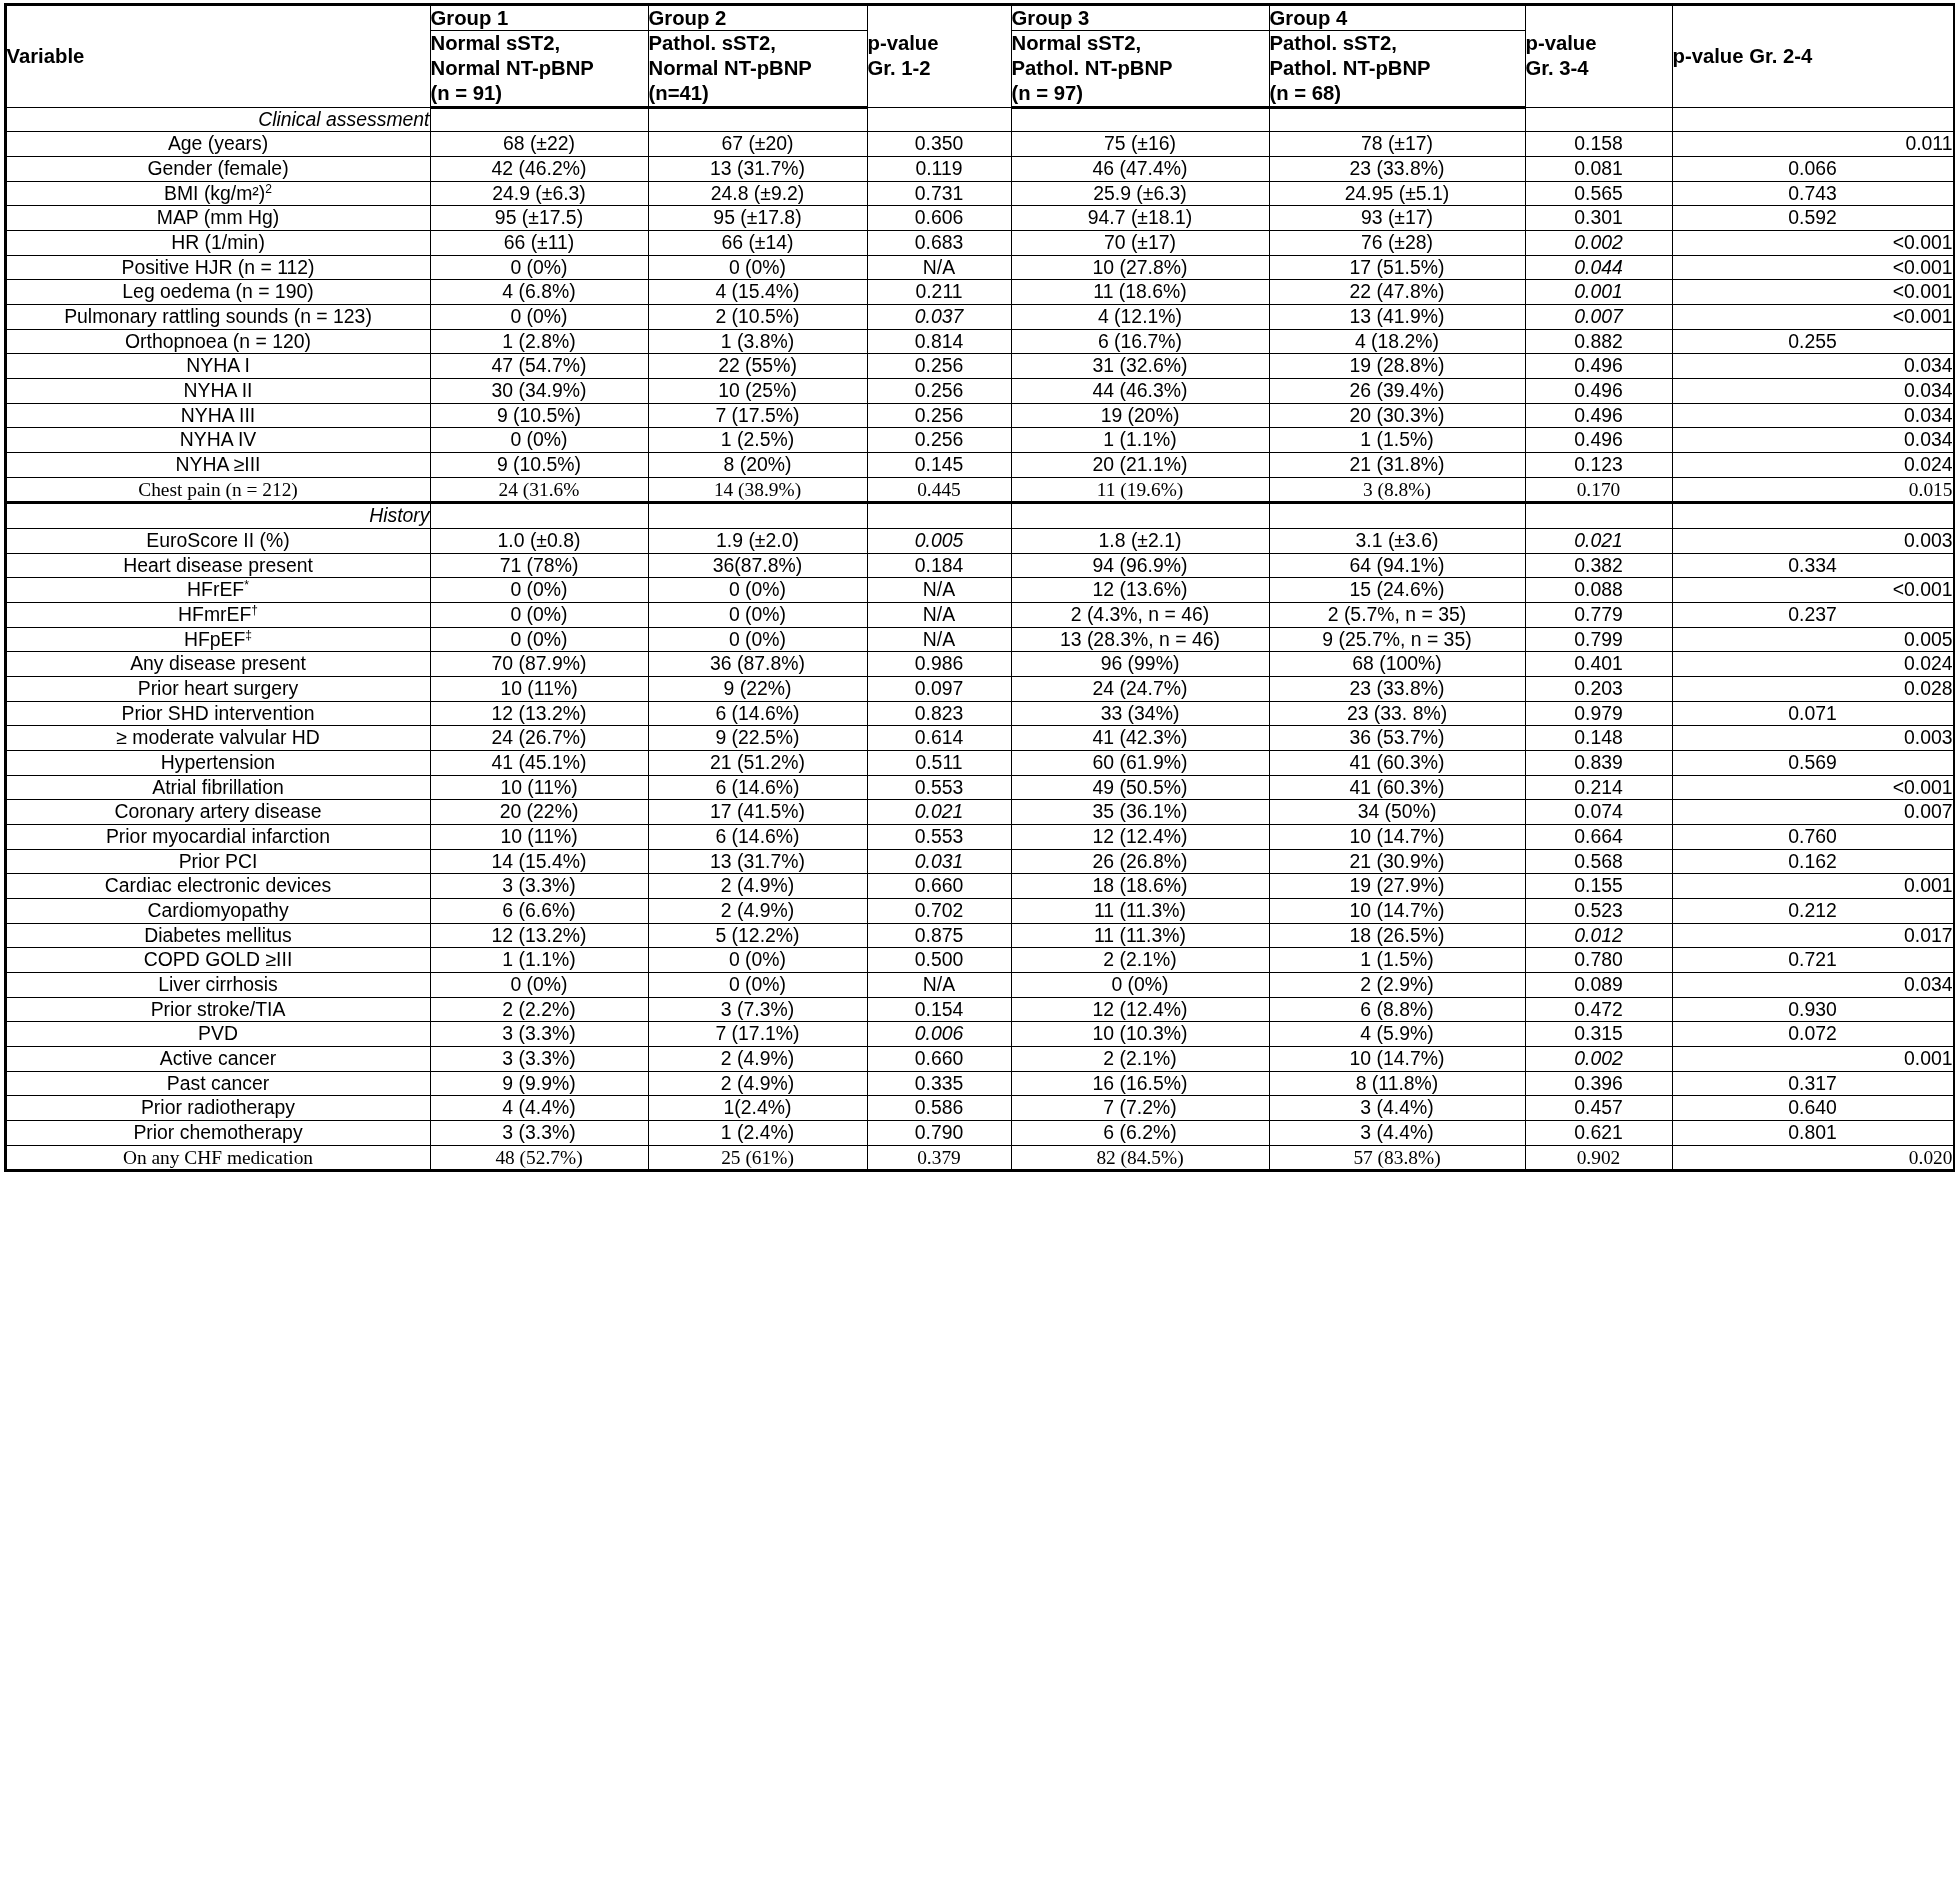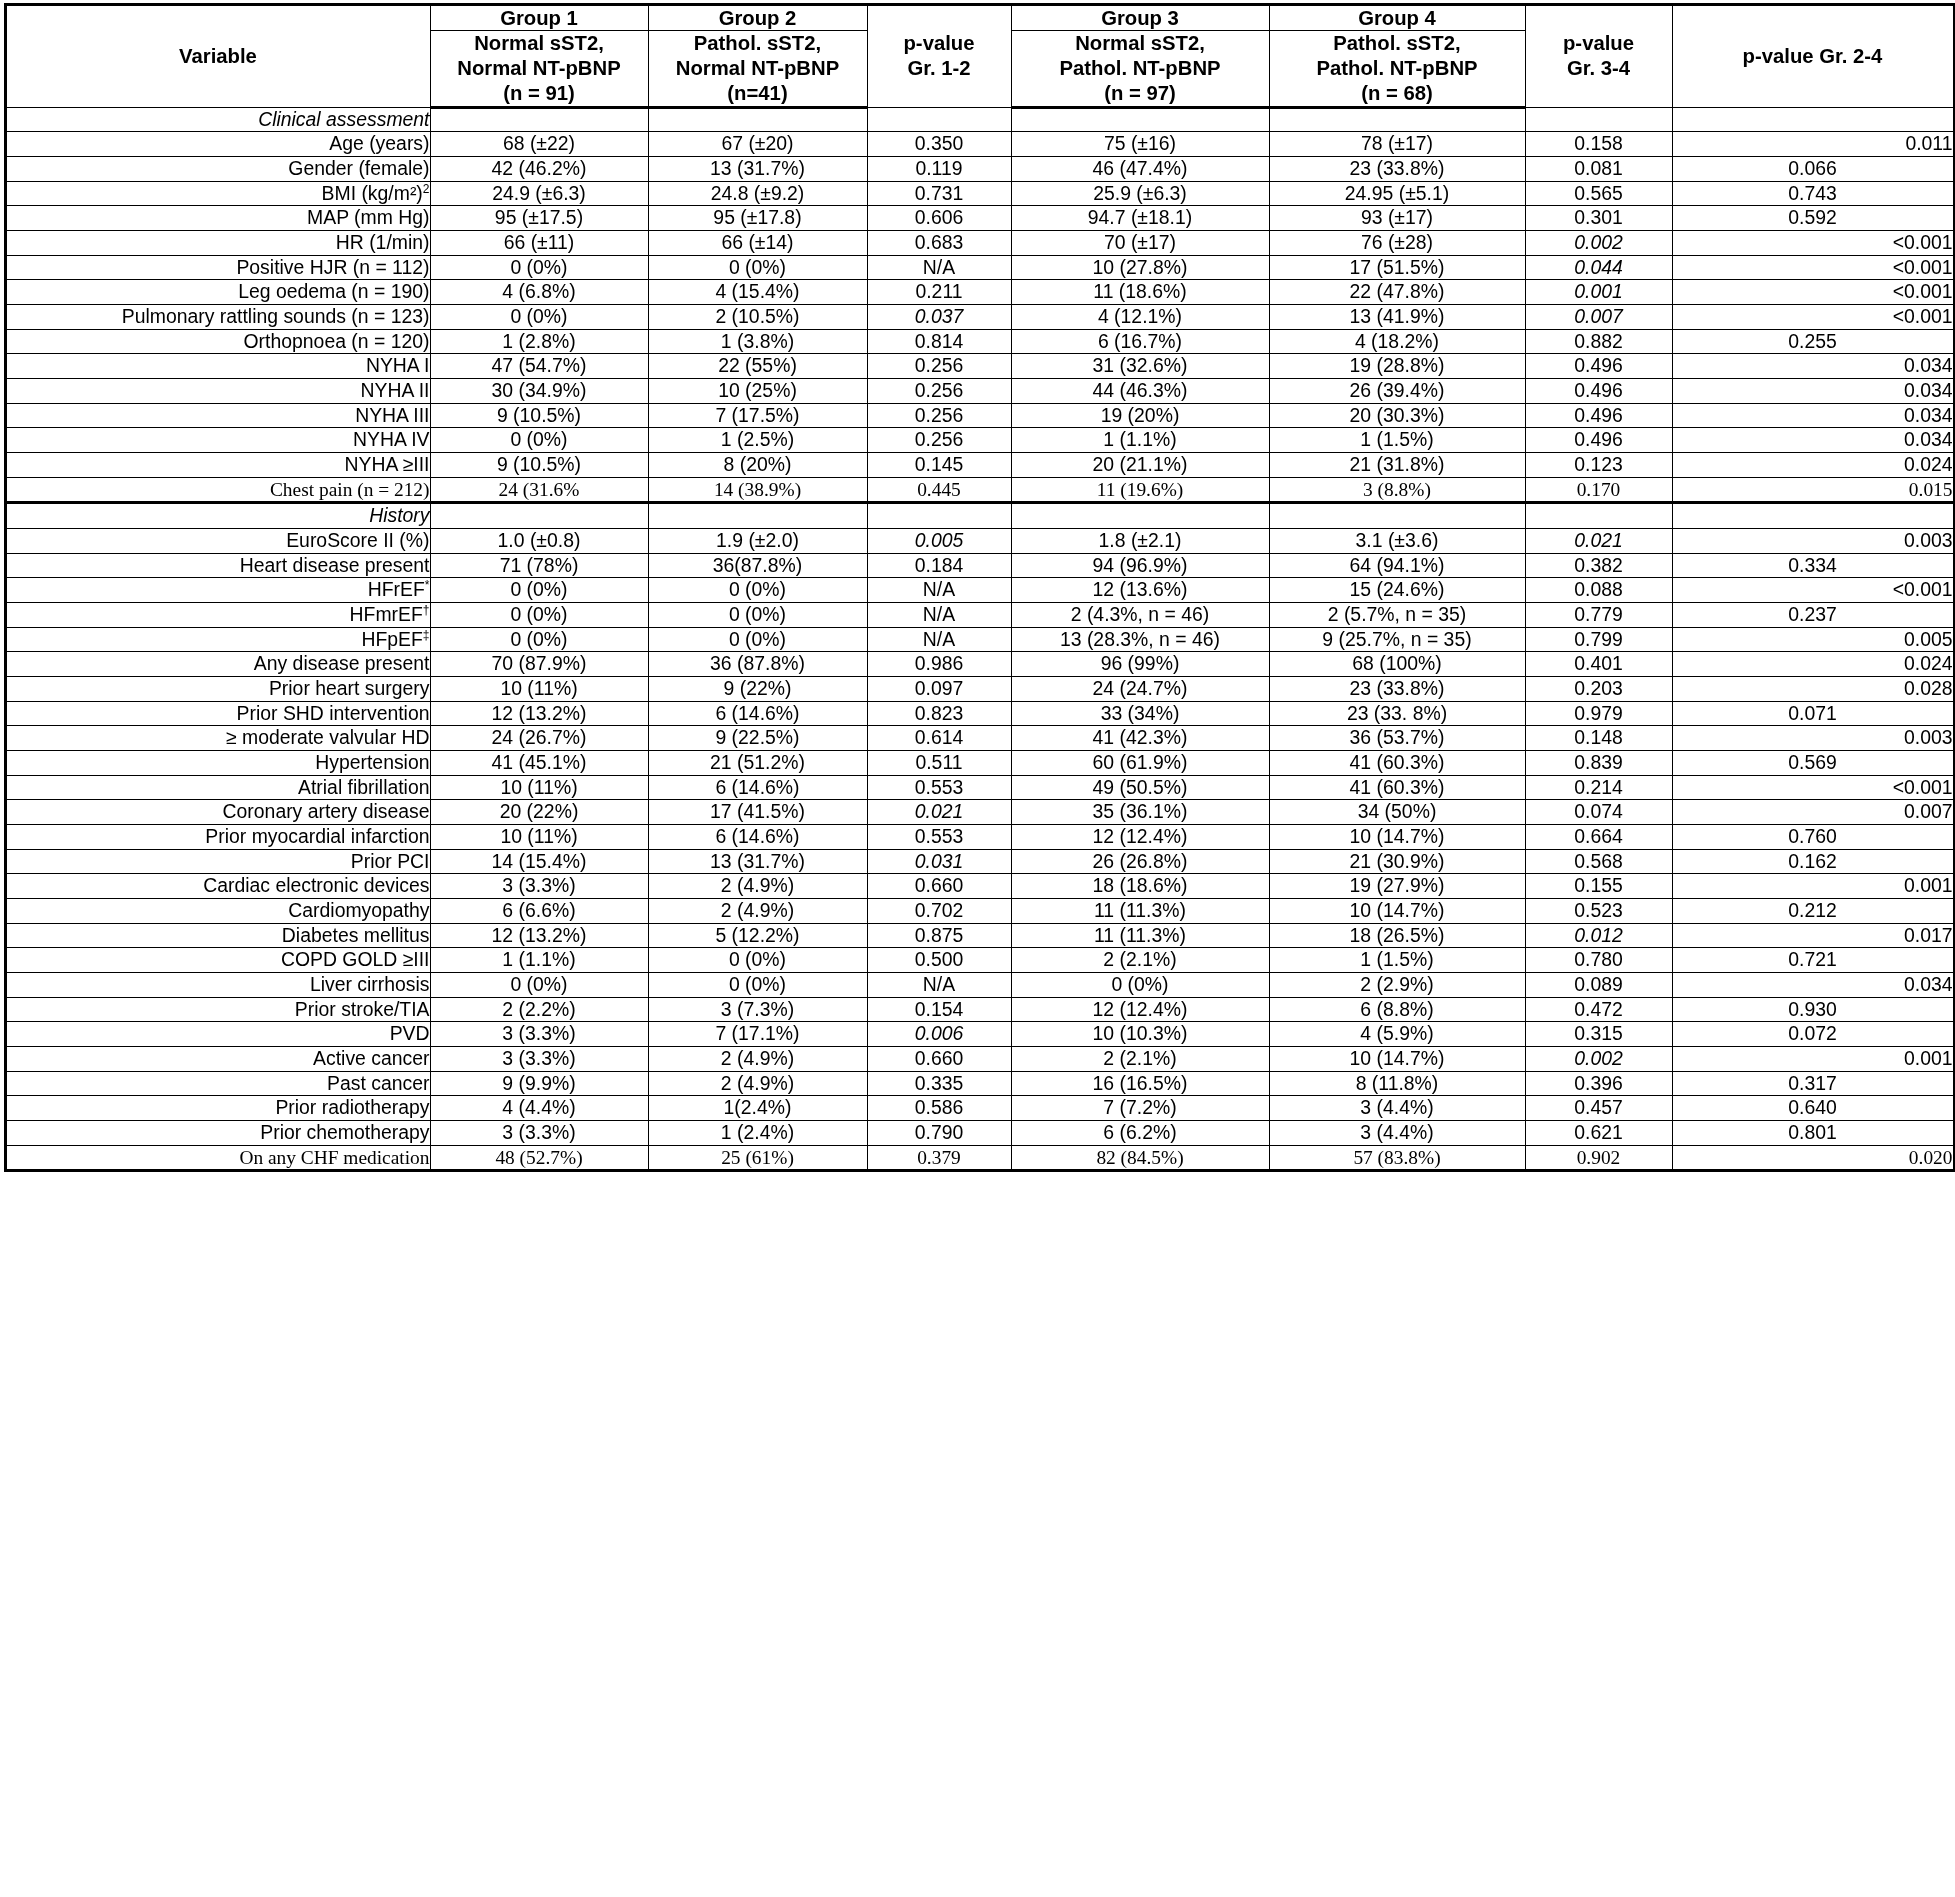--- a/index.html
+++ b/index.html
@@ -38,21 +38,21 @@
     border: 1.3px solid #000;
     padding: 0;
     vertical-align: middle;
     font-weight: normal;
     font-size: 19.4px;
     line-height: 1.22;
   }
 
   
   tr.hdr-top > th, tr.hdr-sub > th {
-    text-align: center;
+    text-align: left;
     font-weight: bold;
     font-size: 20.3px;
   }
   th.hdr-var {
     text-align: left;
     padding: 6.2px 0 0 8px;
     vertical-align: top;
     font-weight: bold;
     font-size: 20.3px;
   }
@@ -87,21 +87,21 @@
     border-top-width: 3.1px;
     border-bottom-width: 3.1px;
   }
   td.section-blank {
     border-top-width: 3.1px;
     border-bottom-width: 3.1px;
   }
 
   
   td.vname {
-    text-align: right;
+    text-align: center;
     padding: 5.7px 4.4px 5.7px 8px;
     white-space: nowrap;
   }
   td.val {
     text-align: center;
     padding: 5.7px 2.6px 5.7px 2.6px;
     white-space: nowrap;
   }
   td.sig {
     font-weight: bold;

